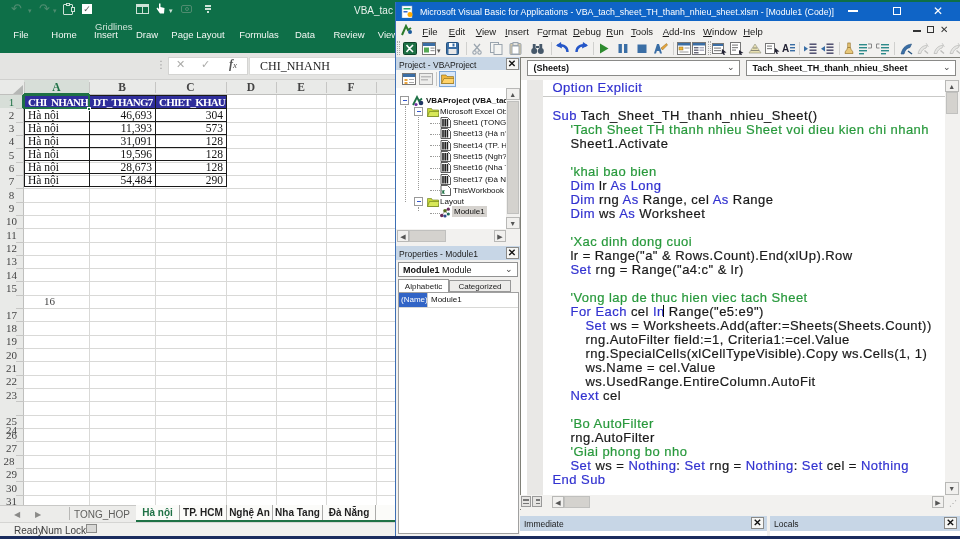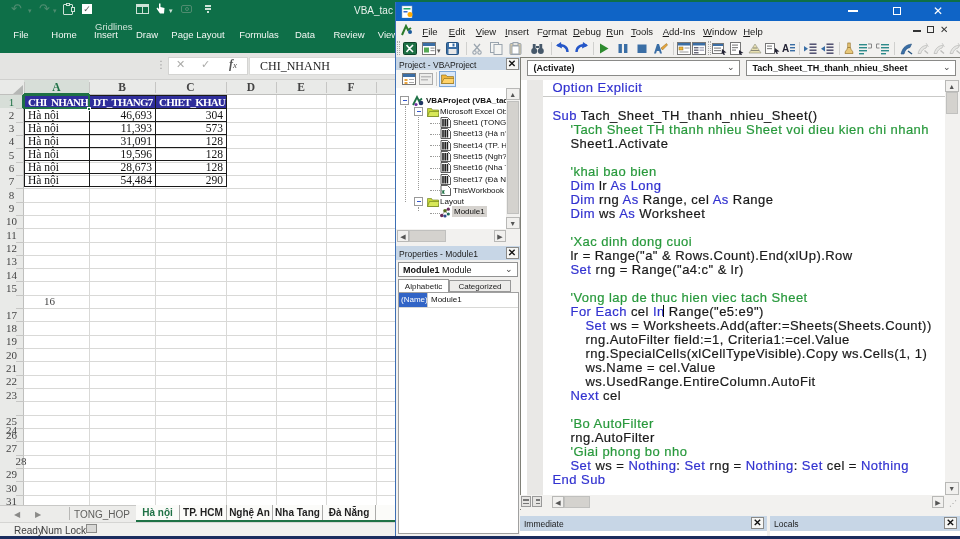--- a/index.html
+++ b/index.html
@@ -163,21 +163,21 @@
 <div class="abs" style="left:0;top:388.54px;width:23px;height:13.32px;text-align:center;font-family:'Liberation Serif',serif;font-size:11px;line-height:13.32px;color:#444;">23</div>
 <div class="abs" style="left:16px;top:388.04px;width:8px;height:1px;background:#C6C6C4;"></div>
 <div class="abs" style="left:0;top:401.86px;width:23px;height:13.32px;text-align:center;font-family:'Liberation Serif',serif;font-size:11px;line-height:13.32px;color:#444;margin-top:22px;">24</div>
 <div class="abs" style="left:16px;top:401.36px;width:8px;height:1px;background:#C6C6C4;"></div>
 <div class="abs" style="left:0;top:415.18px;width:23px;height:13.32px;text-align:center;font-family:'Liberation Serif',serif;font-size:11px;line-height:13.32px;color:#444;">25</div>
 <div class="abs" style="left:16px;top:414.68px;width:8px;height:1px;background:#C6C6C4;"></div>
 <div class="abs" style="left:0;top:428.50px;width:23px;height:13.32px;text-align:center;font-family:'Liberation Serif',serif;font-size:11px;line-height:13.32px;color:#444;">26</div>
 <div class="abs" style="left:16px;top:428.00px;width:8px;height:1px;background:#C6C6C4;"></div>
 <div class="abs" style="left:0;top:441.82px;width:23px;height:13.32px;text-align:center;font-family:'Liberation Serif',serif;font-size:11px;line-height:13.32px;color:#444;">27</div>
 <div class="abs" style="left:16px;top:441.32px;width:8px;height:1px;background:#C6C6C4;"></div>
-<div class="abs" style="left:12px;top:455.14px;width:18px;height:13.32px;text-align:center;font-family:'Liberation Serif',serif;font-size:11px;line-height:13.32px;color:#444;">28</div>
+<div class="abs" style="left:0;top:455.14px;width:18px;height:13.32px;text-align:center;font-family:'Liberation Serif',serif;font-size:11px;line-height:13.32px;color:#444;">28</div>
 <div class="abs" style="left:16px;top:454.64px;width:8px;height:1px;background:#C6C6C4;"></div>
 <div class="abs" style="left:0;top:468.46px;width:23px;height:13.32px;text-align:center;font-family:'Liberation Serif',serif;font-size:11px;line-height:13.32px;color:#444;">29</div>
 <div class="abs" style="left:16px;top:467.96px;width:8px;height:1px;background:#C6C6C4;"></div>
 <div class="abs" style="left:0;top:481.78px;width:23px;height:13.32px;text-align:center;font-family:'Liberation Serif',serif;font-size:11px;line-height:13.32px;color:#444;">30</div>
 <div class="abs" style="left:16px;top:481.28px;width:8px;height:1px;background:#C6C6C4;"></div>
 <div class="abs" style="left:0;top:495.10px;width:23px;height:13.32px;text-align:center;font-family:'Liberation Serif',serif;font-size:11px;line-height:13.32px;color:#444;">31</div>
 <div class="abs" style="left:16px;top:494.60px;width:8px;height:1px;background:#C6C6C4;"></div>
 <table style="position:absolute;left:24px;top:95px;border-collapse:collapse;table-layout:fixed;width:203px;font-family:'Liberation Serif',serif;">
       <colgroup>
         <col style="width:65px">
@@ -248,20 +248,21 @@
 <div class="abs" style="left:86px;top:524px;width:11px;height:9px;border:1px solid #8a8a88;background:#D8D8D6;"></div>
 <div class="abs" style="left:0;top:535.5px;width:960px;height:3.5px;background:#1A2C5E;"></div>
 <div class="abs" style="left:395px;top:2px;width:565px;height:533.5px;background:#F2F1EF;border-left:1px solid #3D6FB4;"></div>
 <div class="abs" style="left:396px;top:2px;width:564px;height:19px;background:#0F64C6;"></div>
 <svg class="abs" style="left:401px;top:5px;" width="13" height="13" viewBox="0 0 13 13">
 <rect x="1" y="1" width="10" height="12" fill="#fff" stroke="#9ab" stroke-width="0.5"></rect>
 <rect x="2.5" y="3" width="7" height="1.5" fill="#2a6"></rect>
 <rect x="2.5" y="6" width="4" height="1.5" fill="#36c"></rect>
 <circle cx="9" cy="9.5" r="2.5" fill="#fa0"></circle>
 </svg>
+<div class="abs" style="left:420px;top:7px;color:#fff;font-size:8.8px;white-space:nowrap;">Microsoft Visual Basic for Applications - VBA_tach_sheet_TH_thanh_nhieu_sheet.xlsm - [Module1 (Code)]</div>
 <div class="abs" style="left:848px;top:10px;width:10px;height:1.5px;background:#fff;"></div>
 <div class="abs" style="left:893px;top:7px;width:8px;height:8px;border:1.5px solid #fff;"></div>
 <div class="abs" style="left:933px;top:4px;color:#fff;font-size:12px;">✕</div>
 <div class="abs" style="left:396px;top:21px;width:564px;height:18px;background:#F2F1EF;"></div>
 <svg class="abs" style="left:400px;top:24px;" width="13" height="13" viewBox="0 0 13 13">
 <path d="M2 11 L6 2 L8 6 L11 4" stroke="#2a7a2a" stroke-width="2" fill="none"></path>
 <circle cx="10" cy="8" r="2" fill="#1a5a9a"></circle>
 </svg>
 <div class="abs" style="left:430px;top:26px;font-size:9.5px;color:#1a1a1a;transform:translateX(-50%);white-space:nowrap;"><u>F</u>ile</div>
 <div class="abs" style="left:457px;top:26px;font-size:9.5px;color:#1a1a1a;transform:translateX(-50%);white-space:nowrap;"><u>E</u>dit</div>
@@ -576,21 +577,21 @@
 <div class="abs" style="left:398px;top:261.5px;width:120px;height:15.5px;background:#fff;border:1px solid #919191;font-size:9px;color:#111;line-height:14px;padding-left:4px;"><b>Module1</b> Module</div>
 <div class="abs" style="left:505px;top:264px;color:#444;font-size:9px;">⌄</div>
 <div class="abs" style="left:398px;top:279px;width:51px;height:13px;background:#fff;border:1px solid #999;border-bottom:none;font-size:8px;color:#222;text-align:center;line-height:13px;">Alphabetic</div>
 <div class="abs" style="left:449px;top:280px;width:62px;height:12px;background:#EDECEA;border:1px solid #999;border-bottom:1px solid #999;font-size:8px;color:#222;text-align:center;line-height:12px;">Categorized</div>
 <div class="abs" style="left:398px;top:291.5px;width:120.5px;height:242px;background:#fff;border:1px solid #A0A0A0;"></div>
 <div class="abs" style="left:399px;top:292.5px;width:28px;height:14px;background:#3164C6;color:#fff;font-size:8px;line-height:14px;padding-left:2px;">(Name)</div>
 <div class="abs" style="left:427px;top:292.5px;width:1px;height:14px;background:#C8C8C6;"></div>
 <div class="abs" style="left:431px;top:295px;font-size:8px;color:#111;">Module1</div>
 <div class="abs" style="left:399px;top:306.5px;width:119px;height:1px;background:#D8D8D6;"></div>
 <div class="abs" style="left:520px;top:56.5px;width:440px;height:453px;background:#F2F1EF;border-left:1px solid #808078;border-top:1px solid #808078;"></div>
-<div class="abs" style="left:526.5px;top:59.5px;width:213px;height:16px;background:#fff;border:1px solid #8a8a88;font-size:9px;font-weight:bold;color:#111;line-height:14px;padding-left:6px;">(Activate)</div>
+<div class="abs" style="left:526.5px;top:59.5px;width:213px;height:16px;background:#fff;border:1px solid #8a8a88;font-size:9px;font-weight:bold;color:#111;line-height:14px;padding-left:6px;">(Sheets)</div>
 <div class="abs" style="left:727px;top:62px;color:#444;font-size:9px;">⌄</div>
 <div class="abs" style="left:745.5px;top:59.5px;width:210px;height:16px;background:#fff;border:1px solid #8a8a88;font-size:9px;font-weight:bold;color:#111;line-height:14px;padding-left:6px;">Tach_Sheet_TH_thanh_nhieu_Sheet</div>
 <div class="abs" style="left:943px;top:62px;color:#444;font-size:9px;">⌄</div>
 <div class="abs" style="left:521px;top:79.5px;width:424px;height:415px;background:#fff;"></div>
 <div class="abs" style="left:526.5px;top:79.5px;width:16px;height:415px;background:#E9E8E6;"></div>
 <div class="abs" style="left:543px;top:95.5px;width:402px;height:1px;background:#C9C9C7;"></div>
 <div class="code"><div><span class="k">Option Explicit</span></div><div></div><div><span class="k">Sub</span> Tach_Sheet_TH_thanh_nhieu_Sheet()</div><div class="i1"><span class="c">'Tach Sheet TH thanh nhieu Sheet voi dieu kien chi nhanh</span></div><div class="i1">Sheet1.Activate</div><div></div><div class="i1"><span class="c">'khai bao bien</span></div><div class="i1"><span class="k">Dim</span> lr <span class="k">As Long</span></div><div class="i1"><span class="k">Dim</span> rng <span class="k">As</span> Range, cel <span class="k">As</span> Range</div><div class="i1"><span class="k">Dim</span> ws <span class="k">As</span> Worksheet</div><div></div><div class="i1"><span class="c">'Xac dinh dong cuoi</span></div><div class="i1">lr = Range("a" &amp; Rows.Count).End(xlUp).Row</div><div class="i1"><span class="k">Set</span> rng = Range("a4:c" &amp; lr)</div><div></div><div class="i1"><span class="c">'Vong lap de thuc hien viec tach Sheet</span></div><div class="i1"><span class="k">For Each</span> cel <span class="k">In</span> Range("e5:e9")</div><div class="i2"><span class="k">Set</span> ws = Worksheets.Add(after:=Sheets(Sheets.Count))</div><div class="i2">rng.AutoFilter field:=1, Criteria1:=cel.Value</div><div class="i2">rng.SpecialCells(xlCellTypeVisible).Copy ws.Cells(1, 1)</div><div class="i2">ws.Name = cel.Value</div><div class="i2">ws.UsedRange.EntireColumn.AutoFit</div><div class="i1"><span class="k">Next</span> cel</div><div></div><div class="i1"><span class="c">'Bo AutoFilter</span></div><div class="i1">rng.AutoFilter</div><div class="i1"><span class="c">'Giai phong bo nho</span></div><div class="i1"><span class="k">Set</span> ws = <span class="k">Nothing</span>: <span class="k">Set</span> rng = <span class="k">Nothing</span>: <span class="k">Set</span> cel = <span class="k">Nothing</span></div><div><span class="k">End Sub</span></div></div>
 <div class="abs" style="left:663px;top:304.5px;width:1px;height:12px;background:#000;"></div>
 <div class="abs" style="left:945px;top:79.5px;width:13.5px;height:415px;background:#F2F1EF;"></div>
 <div class="sbtn" style="left:945px;top:79.5px;width:13.5px;height:12.5px;font-size:7px;line-height:12px;">▲</div>

